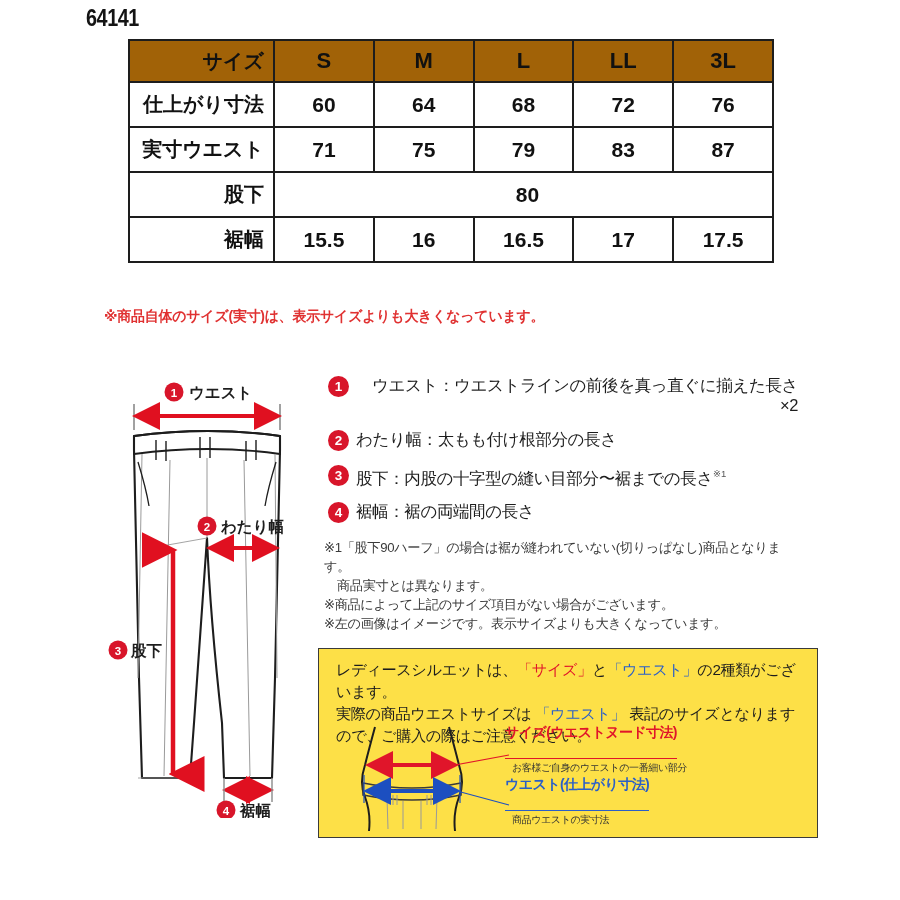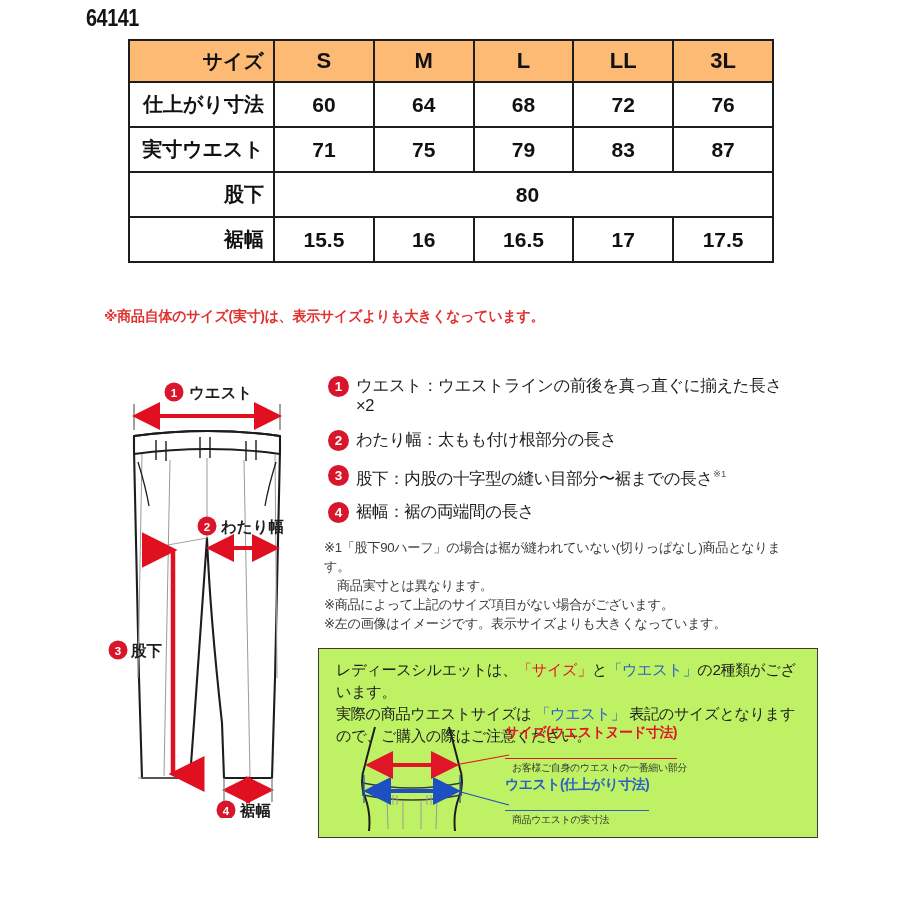--- a/index.html
+++ b/index.html
@@ -40,21 +40,21 @@
     border: 2px solid #1d1d1d;
     text-align: center;
     vertical-align: middle;
     font-size: 21px;
     font-weight: bold;
     height: 45px;
     padding: 0;
     color: #111;
   }
   #size-table thead th {
-    background: #fdba74;
+    background: #a16207;
     height: 42px;
     font-size: 22px;
   }
   #size-table .row-label {
     text-align: right;
     padding-right: 9px;
     font-size: 20px;
     width: 145px;
   }
   #size-table td.num { font-size: 21px; text-align: center; }
@@ -101,20 +101,21 @@
     line-height: 21px;
     text-align: center;
     margin-right: 7px;
     margin-top: 1px;
   }
   .legend-text {
     font-size: 16.5px;
     line-height: 20px;
     color: #1d1d1d;
     letter-spacing: -0.4px;
+    text-align: right;
   }
   .legend-text .sup {
     font-size: 9.5px;
     vertical-align: super;
     color: #555;
     letter-spacing: 0;
   }
 
   
   #fineprint {
@@ -127,21 +128,21 @@
     letter-spacing: -0.35px;
   }
   #fineprint .indent { padding-left: 13px; display: block; }
 
   
   #info-box {
     position: absolute;
     left: 318px; top: 648px;
     width: 500px; height: 190px;
     border: 1.5px solid #3a3a3a;
-    background: #bef264;
+    background: #fde047;
   }
   #info-box-text {
     position: absolute;
     left: 17px; top: 10px;
     font-size: 15.2px;
     line-height: 22px;
     color: #1d1d1d;
     letter-spacing: -0.4px;
     width: 470px;
   }

